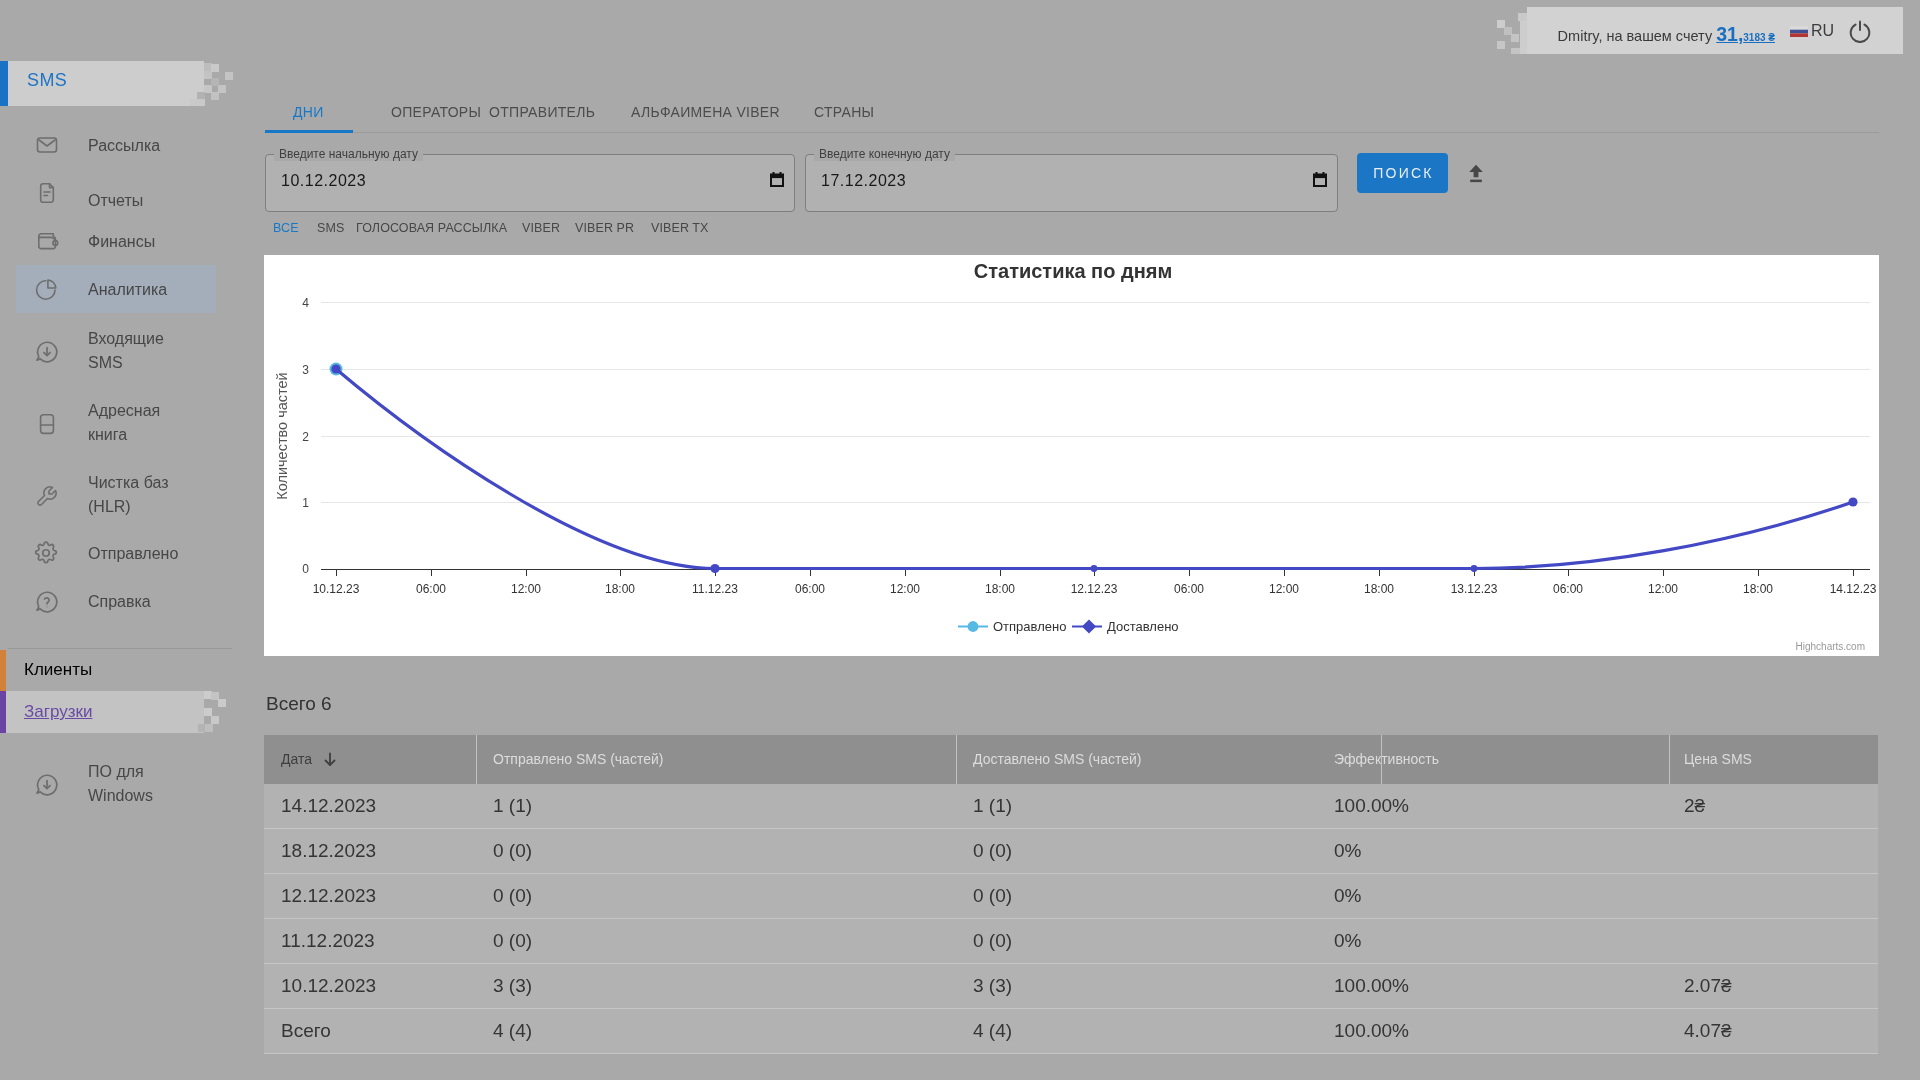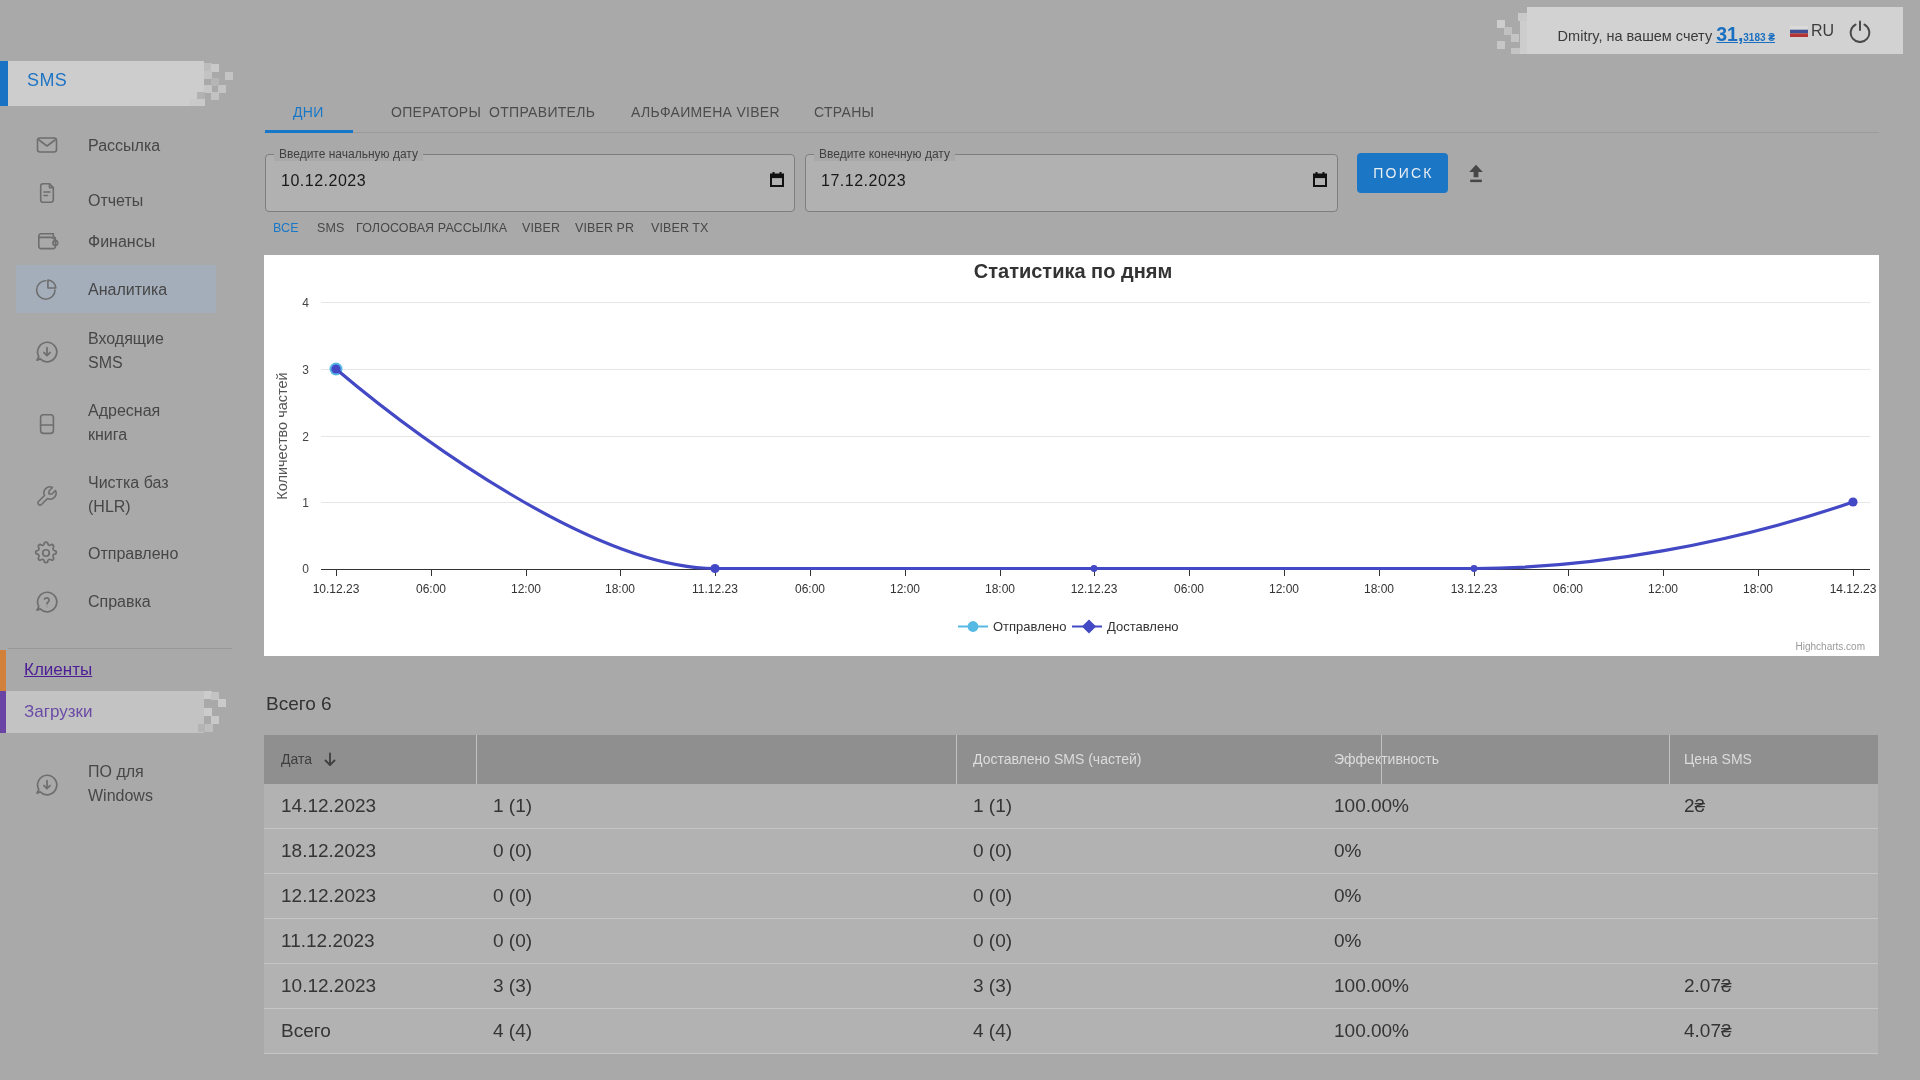--- a/index.html
+++ b/index.html
@@ -8,24 +8,24 @@
 
 #smsblk{left:8px;top:61px;width:196px;height:45px;background:#cdcdcd;}
 #smsbar{left:0;top:61px;width:8px;height:45px;background:#1a72c4;}
 #smstxt{left:27px;top:70px;font-size:18px;color:#1e74c5;letter-spacing:.4px;}
 .mi{position:absolute;left:0;width:216px;color:#474747;font-size:16px;}
 .mi .ic{position:absolute;left:35px;top:0;}
 .mi .lb{position:absolute;left:88px;line-height:24px;}
 #hl{left:16px;top:265px;width:200px;height:48px;background:#a4aebb;}
 .dvd{left:8px;top:648px;width:224px;height:1px;background:#989898;}
 #klibar{left:0;top:650px;width:6px;height:41px;background:#d2813b;}
-#klitxt{left:24px;top:660px;font-size:17px;color:#4c1d95;text-decoration:underline;}
+#klitxt{left:24px;top:660px;font-size:17px;color:#000000;}
 #zag{left:0;top:691px;width:204px;height:42px;background:#c3c3c3;}
 #zagbar{left:0;top:691px;width:6px;height:42px;background:#6a44a5;}
-#zagtxt{left:24px;top:702px;font-size:17px;color:#6a4aa5;}
+#zagtxt{left:24px;top:702px;font-size:17px;color:#6a4aa5;text-decoration:underline;}
 
 #ubox{left:1527px;top:7px;width:376px;height:47px;background:#d2d2d2;}
 #utxt{right:145px;top:23px;font-size:14.5px;color:#3a3a3a;}
 #ubal{color:#1b6fc0;font-weight:bold;text-decoration:underline;}
 #flag{left:1790px;top:26px;width:18px;height:11px;}
 #rutxt{left:1811px;top:22px;font-size:16px;color:#3c3c3c;}
 
 .tab{position:absolute;top:104px;font-size:14px;font-weight:500;color:#4c4c4c;letter-spacing:.3px;}
 #tabline{left:264px;top:132px;width:1615px;height:1px;background:#9b9b9b;}
 #tabsel{left:265px;top:130px;width:88px;height:3px;background:#1778ca;}
@@ -318,20 +318,21 @@
 </div>
 
 <div class="abs" id="vsego">Всего 6</div>
 <div class="abs" id="tbl">
   <div id="thead">
     <div class="th c1" style="color:#3e3e3e;">Дата</div>
       <svg class="abs" style="left:59px;top:17px;" width="14" height="15" viewBox="0 0 14 15" fill="none" stroke="#3e3e3e" stroke-width="1.8" stroke-linecap="round" stroke-linejoin="round">
         <line x1="7" y1="1.5" x2="7" y2="12.5"></line>
         <path d="M2.5 8.5 L7 13 L11.5 8.5"></path>
       </svg>
+      <div class="th c2">Отправлено SMS (частей)</div>
       <div class="th c3">Доставлено SMS (частей)</div>
       <div class="th c4">Эффективность</div>
       <div class="th c5">Цена SMS</div>
     <div class="thsep" style="left:212px;"></div>
       <div class="thsep" style="left:692px;"></div>
       <div class="thsep" style="left:1117px;"></div>
       <div class="thsep" style="left:1405px;"></div>
   </div>
   <div class="trow">
       <div class="td c1">14.12.2023</div>

